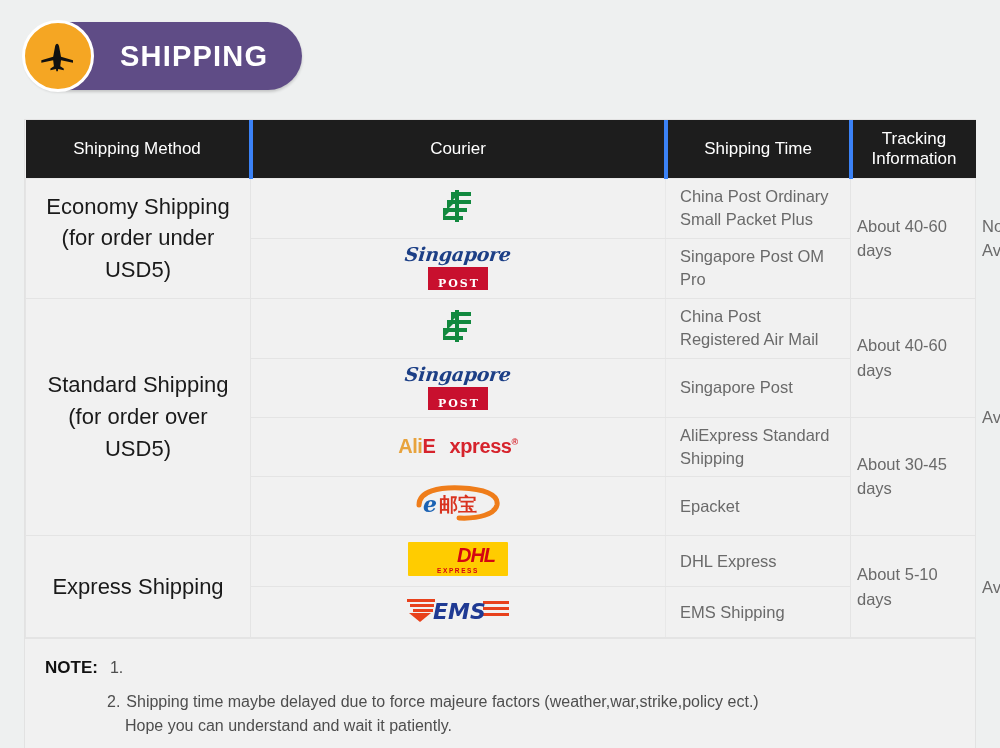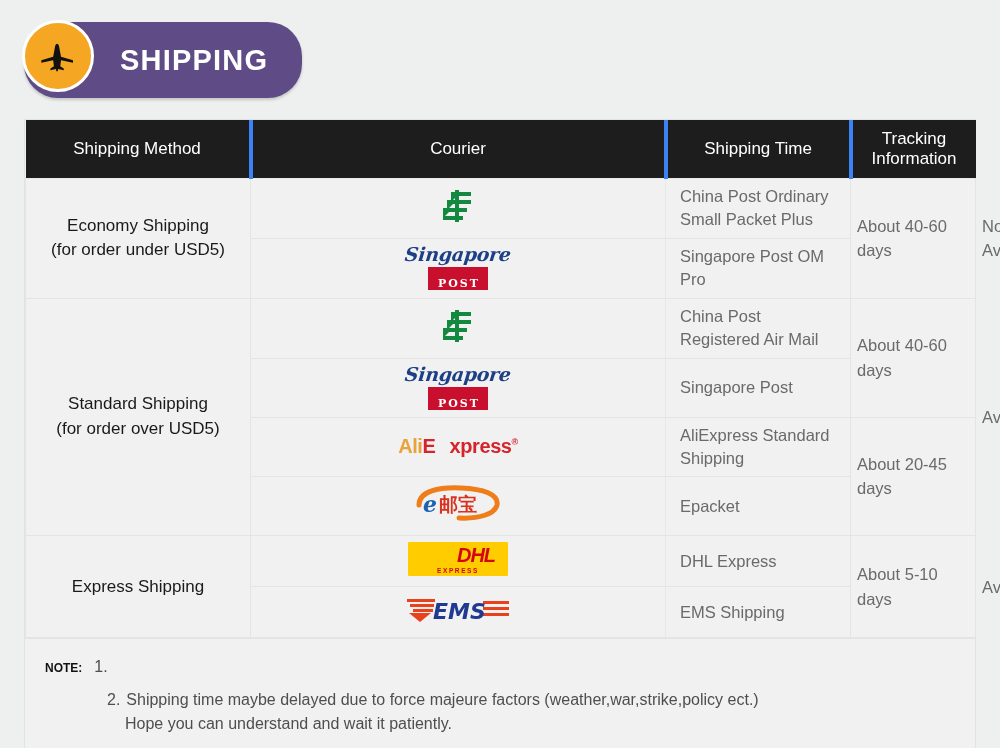--- a/index.html
+++ b/index.html
@@ -8,21 +8,21 @@
     background:#eef0f0;
     font-family:"Liberation Sans","DejaVu Sans",sans-serif;
     -webkit-font-smoothing:antialiased;
     overflow:hidden;
   }
   .page{position:relative;width:1000px;height:748px;box-sizing:border-box;}
 
   
   .badge{
     position:absolute;left:24px;top:22px;
-    height:76px;width:278px;
+    height:68px;width:278px;
     background:#5f4c86;
     border-radius:34px;
     display:flex;align-items:center;
     box-shadow:0 2px 3px rgba(0,0,0,.18);
   }
   .badge-circle{
     position:absolute;left:-2px;top:-2px;
     width:72px;height:72px;border-radius:50%;
     background:#f5a623;
     border:3px solid #ffffff;
@@ -76,21 +76,21 @@
     border-top-color:#e9e9e9;
     vertical-align:middle;
     background:#f1f1f1;
     color:#5a5a5a;
     font-size:16.5px;
     padding:0;
   }
   td.method{
     text-align:center;
     color:#1a1a1a;
-    font-size:17px;
+    font-size:22px;
     line-height:1.45;
     padding:4px 8px;
   }
   td.method .m2{display:block;}
   td.logo{
     width:118px;
     text-align:center;
     padding:6px 4px;
     border-right:1px solid #e8e8e8;
   }
@@ -171,21 +171,21 @@
     border-top:1px solid #e4e4e4;
     padding:16px 20px 20px 20px;
     background:#f1f1f1;
   }
   .note-line{
     display:flex;align-items:baseline;
     font-size:16px;color:#4e4e4e;
     line-height:1.55;
   }
   .note-label{
-    font-weight:bold;color:#111111;font-size:12px;
+    font-weight:bold;color:#111111;font-size:17px;
     margin-right:12px;white-space:nowrap;
   }
   .note-num{margin-right:6px;color:#4e4e4e;}
   .note-2{margin-top:8px;padding-left:62px;}
   .note-2 .note-num{margin-right:6px;}
   .note-sub{padding-left:80px;margin-top:2px;font-size:16px;color:#4e4e4e;}
   .red{color:#ef4136;font-weight:bold;}
 </style>
 </head>
 <body>
@@ -286,21 +286,21 @@
           </td>
           <td class="cname">Singapore Post</td>
         </tr>
         <tr class="courier-row">
           <td class="logo">
             <span class="logo-ali">
               <span class="ali-a">Ali</span><span class="ali-e">E</span><span class="ali-rest">xpress</span><span class="ali-tm">®</span>
             </span>
           </td>
           <td class="cname">AliExpress Standard Shipping</td>
-          <td class="time" rowspan="2">About 20-45 days</td>
+          <td class="time" rowspan="2">About 30-45 days</td>
         </tr>
         <tr class="courier-row">
           <td class="logo">
             <span class="logo-epacket">
               <svg width="98" height="42" viewBox="0 0 98 42" aria-hidden="true">
                 <path d="M10 22 C10 8, 30 4, 52 5 C74 6, 90 11, 88 22 C86 31, 70 36, 50 35" fill="none" stroke="#ef7d1a" stroke-width="5" stroke-linecap="round"></path>
                 <text x="14" y="29" font-family="DejaVu Serif, serif" font-style="italic" font-weight="bold" font-size="22" fill="#1b62b3">e</text>
                 <text x="30" y="28" font-family="DejaVu Sans, sans-serif" font-weight="bold" font-size="19" fill="#d9331f">邮宝</text>
               </svg>
             </span>

